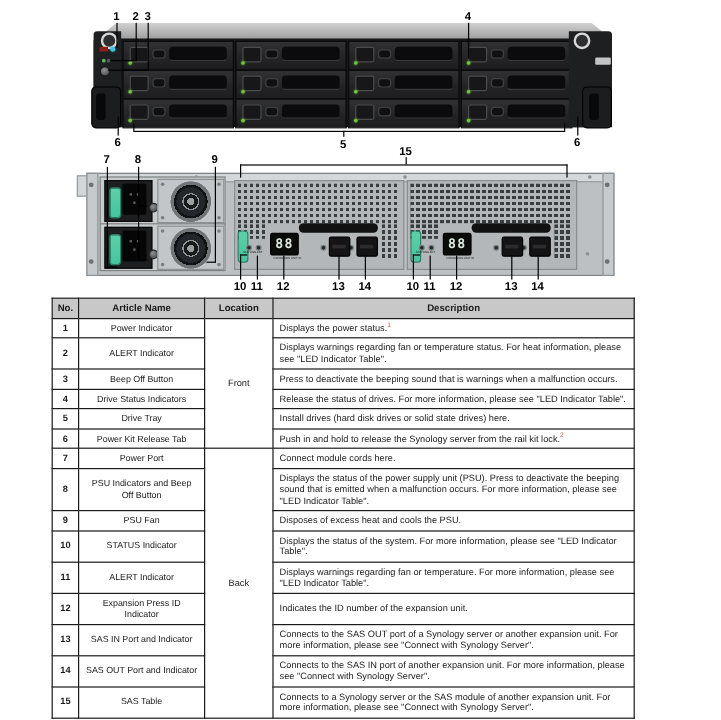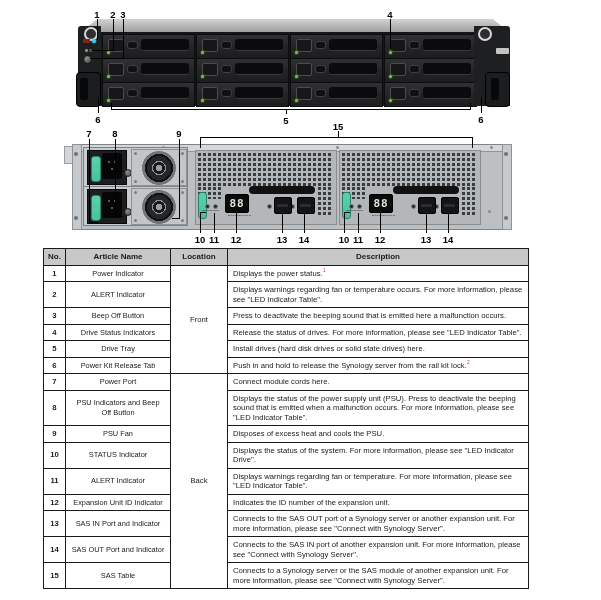--- a/index.html
+++ b/index.html
@@ -317,26 +317,26 @@
     <tbody id="tbody">
         <tr>
           <td class="c-no">1</td>
           <td class="c-name">Power Indicator</td>
           <td class="c-loc" rowspan="6">Front</td>
           <td class="c-desc">Displays the power status.<sup class="note">1</sup></td>
         </tr>
         <tr>
           <td class="c-no">2</td>
           <td class="c-name">ALERT Indicator</td>
-          <td class="c-desc">Displays warnings regarding fan or temperature occurs. For more information, please see "LED Indicator Table".</td>
+          <td class="c-desc">Displays warnings regarding fan or temperature status. For heat information, please see "LED Indicator Table".</td>
         </tr>
         <tr>
           <td class="c-no">3</td>
           <td class="c-name">Beep Off Button</td>
-          <td class="c-desc">Press to deactivate the beeping sound that is emitted here a malfunction occurs.</td>
+          <td class="c-desc">Press to deactivate the beeping sound that is warnings when a malfunction occurs.</td>
         </tr>
         <tr>
           <td class="c-no">4</td>
           <td class="c-name">Drive Status Indicators</td>
           <td class="c-desc">Release the status of drives. For more information, please see "LED Indicator Table".</td>
         </tr>
         <tr>
           <td class="c-no">5</td>
           <td class="c-name">Drive Tray</td>
           <td class="c-desc">Install drives (hard disk drives or solid state drives) here.</td>
@@ -358,30 +358,30 @@
           <td class="c-desc">Displays the status of the power supply unit (PSU). Press to deactivate the beeping sound that is emitted when a malfunction occurs. For more information, please see "LED Indicator Table".</td>
         </tr>
         <tr>
           <td class="c-no">9</td>
           <td class="c-name">PSU Fan</td>
           <td class="c-desc">Disposes of excess heat and cools the PSU.</td>
         </tr>
         <tr>
           <td class="c-no">10</td>
           <td class="c-name">STATUS Indicator</td>
-          <td class="c-desc">Displays the status of the system. For more information, please see "LED Indicator Drive".</td>
+          <td class="c-desc">Displays the status of the system. For more information, please see "LED Indicator Table".</td>
         </tr>
         <tr>
           <td class="c-no">11</td>
           <td class="c-name">ALERT Indicator</td>
           <td class="c-desc">Displays warnings regarding fan or temperature. For more information, please see "LED Indicator Table".</td>
         </tr>
         <tr>
           <td class="c-no">12</td>
-          <td class="c-name">Expansion Unit ID Indicator</td>
+          <td class="c-name">Expansion Press ID Indicator</td>
           <td class="c-desc">Indicates the ID number of the expansion unit.</td>
         </tr>
         <tr>
           <td class="c-no">13</td>
           <td class="c-name">SAS IN Port and Indicator</td>
           <td class="c-desc">Connects to the SAS OUT port of a Synology server or another expansion unit. For more information, please see "Connect with Synology Server".</td>
         </tr>
         <tr>
           <td class="c-no">14</td>
           <td class="c-name">SAS OUT Port and Indicator</td>

